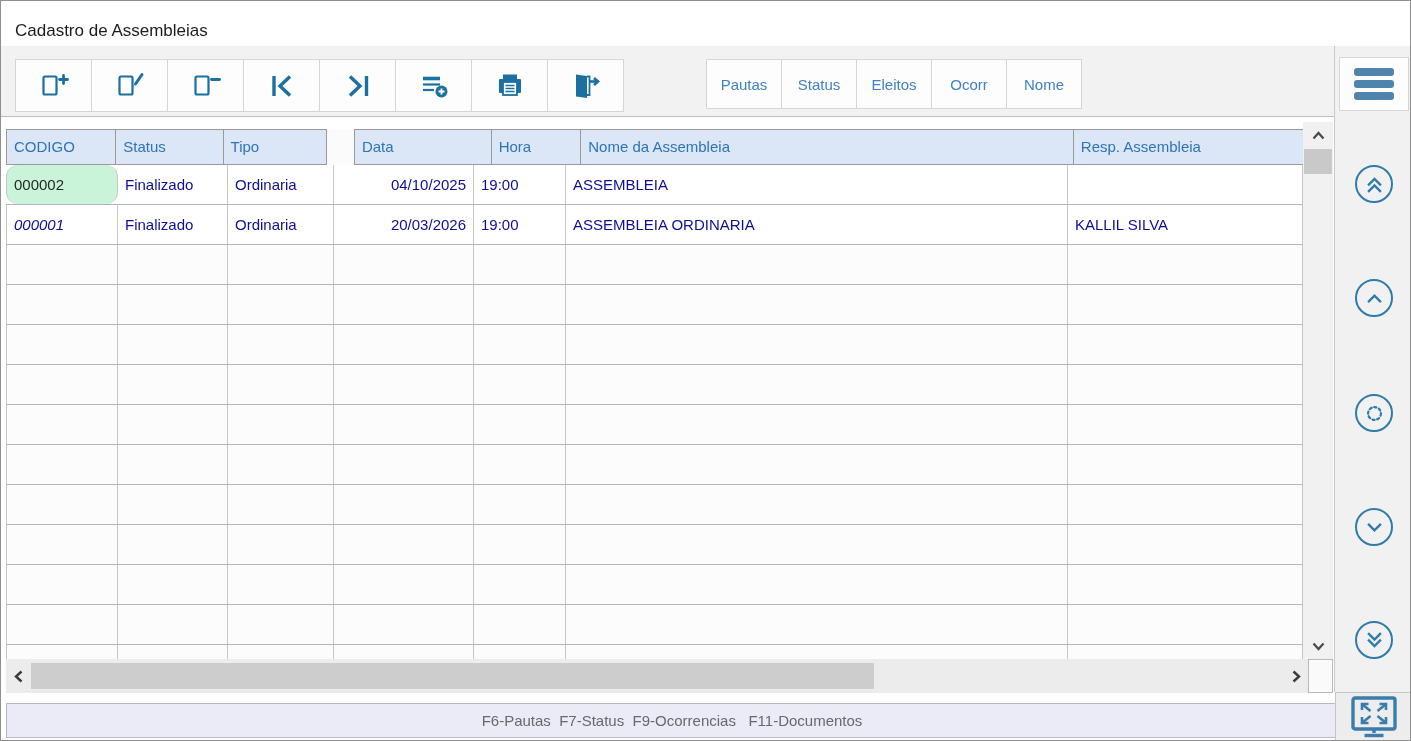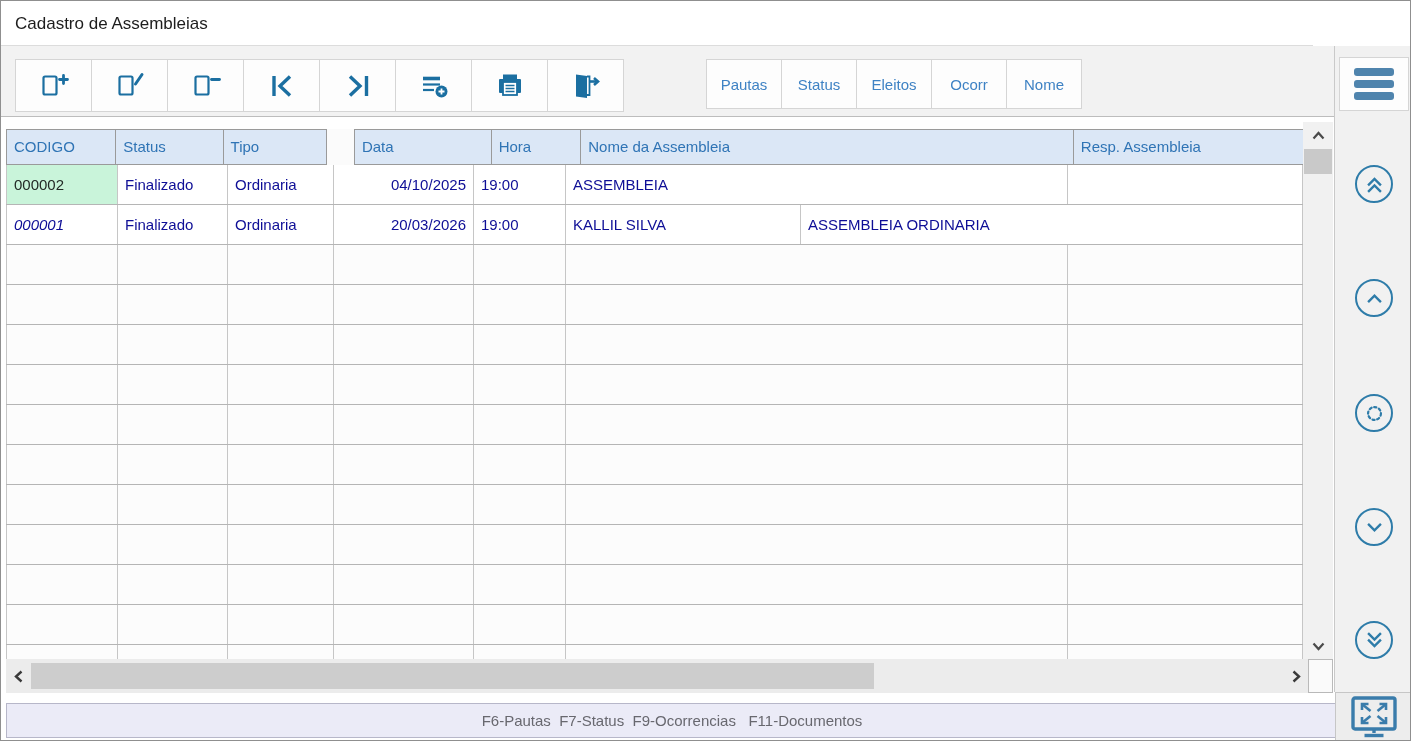--- a/index.html
+++ b/index.html
@@ -2,21 +2,21 @@
 <html><head>
 <meta charset="utf-8">
 <style>
   * { margin:0; padding:0; box-sizing:border-box; }
   html,body { background:#ffffff; }
   body { font-family:"Liberation Sans", sans-serif; }
   .window { position:relative; width:1411px; height:741px; background:#ffffff;
             border:1px solid #8f8f8f; overflow:hidden; }
 
   
-  .titlebar { position:absolute; left:0; top:0; width:1312px; height:45px;
+  .titlebar { position:absolute; left:0; top:7px; width:1312px; height:45px;
               background:#ffffff; border-bottom:1px solid #dcdcdc; }
   .titlebar .title { position:absolute; left:14px; top:0; line-height:45px;
                      font-size:17px; color:#1d1d1d; }
 
   
   .toolbar { position:absolute; left:0; top:45px; width:1333px; height:71px;
              background:#f2f2f2; border-bottom:1px solid #bdbdbd; }
   .iconbar { position:absolute; left:14px; top:13px; display:flex; }
   .tbar-btn { width:77px; height:53px; background:#fdfdfd; border:1px solid #d5d5d5;
               margin-right:-1px; display:flex; align-items:center; justify-content:center;
@@ -223,36 +223,36 @@
         <div class="hcell" style="width: 112px;">CODIGO</div>
         <div class="hcell" style="width: 110px;">Status</div>
         <div class="hcell" style="width: 106px;">Tipo</div>
         <div class="hcell" style="width: 140px; margin-left: 28px;">Data</div>
         <div class="hcell" style="width: 92px;">Hora</div>
         <div class="hcell" style="width: 502px;">Nome da Assembleia</div>
         <div class="hcell" style="width: 235px;">Resp. Assembleia</div>
       </div>
     <div>
         <div class="grow">
-          <div class="gcell selcell" style="width: 112px;">000002</div>
+          <div class="gcell selcell" style="width: 112px; border-radius: 12px;">000002</div>
           <div class="gcell" style="width: 110px;">Finalizado</div>
           <div class="gcell" style="width: 106px;">Ordinaria</div>
           <div class="gcell" style="width: 140px; text-align: right;">04/10/2025</div>
           <div class="gcell" style="width: 92px;">19:00</div>
           <div class="gcell" style="width: 502px;">ASSEMBLEIA</div>
           <div class="gcell" style="width: 235px;"></div>
         </div>
         <div class="grow">
           <div class="gcell" style="width: 112px; font-style: italic;">000001</div>
           <div class="gcell" style="width: 110px;">Finalizado</div>
           <div class="gcell" style="width: 106px;">Ordinaria</div>
           <div class="gcell" style="width: 140px; text-align: right;">20/03/2026</div>
           <div class="gcell" style="width: 92px;">19:00</div>
+          <div class="gcell" style="width: 502px;">ASSEMBLEIA ORDINARIA</div>
           <div class="gcell" style="width: 235px;">KALLIL SILVA</div>
-          <div class="gcell" style="width: 502px;">ASSEMBLEIA ORDINARIA</div>
         </div>
         <div class="grow empty">
           <div class="gcell" style="width: 112px;"></div>
           <div class="gcell" style="width: 110px;"></div>
           <div class="gcell" style="width: 106px;"></div>
           <div class="gcell" style="width: 140px; text-align: right;"></div>
           <div class="gcell" style="width: 92px;"></div>
           <div class="gcell" style="width: 502px;"></div>
           <div class="gcell" style="width: 235px;"></div>
         </div>

